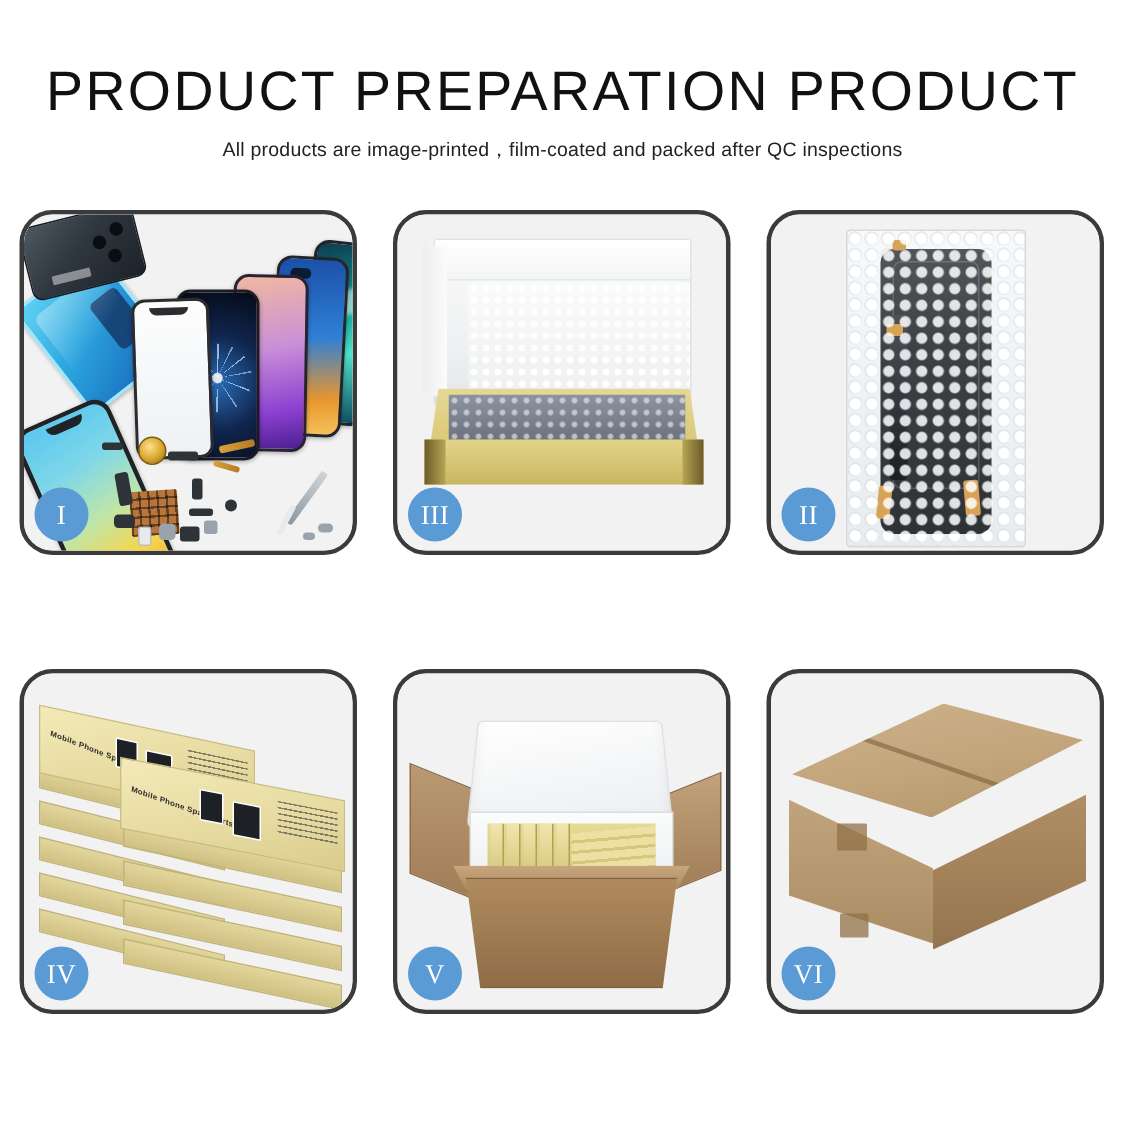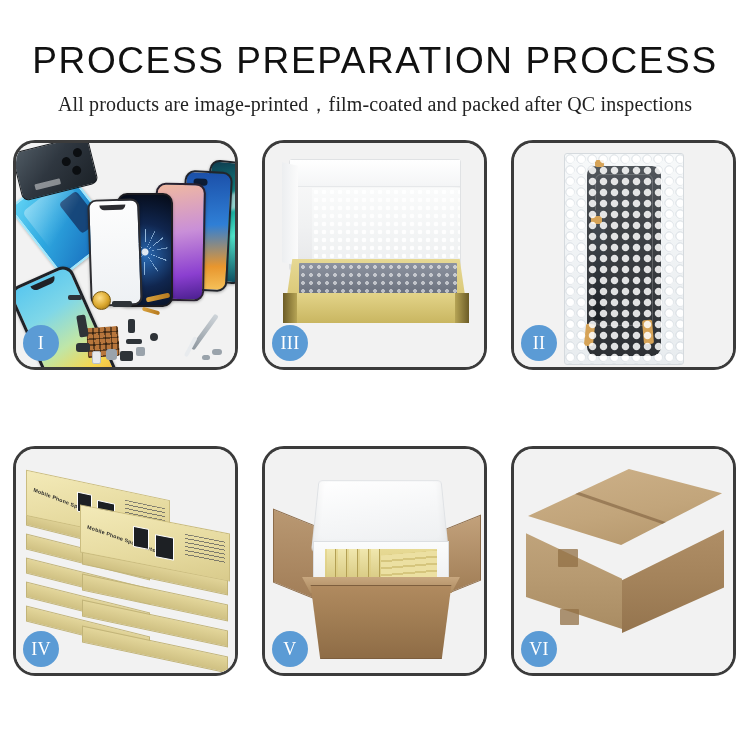--- a/index.html
+++ b/index.html
@@ -22,25 +22,25 @@
     font-size: 37px;
     letter-spacing: 1.6px;
     font-weight: 400;
     color: #111111;
     margin-top: 42px;
     line-height: 1.05;
     font-family: "Liberation Sans", sans-serif;
   }
   .subtitle {
     text-align: center;
-    font-size: 20px;
+    font-size: 13px;
     color: #222222;
     margin-top: 10px;
     letter-spacing: 0.15px;
-    font-family: Liberation Serif, serif;
+    font-family: Liberation Sans, sans-serif;
   }
 
   
   .grid {
     position: absolute;
     left: 13px; top: 140px;
     width: 724px; height: 536px;
     display: grid;
     grid-template-columns: repeat(3, 225px);
     grid-template-rows: repeat(2, 230px);
@@ -407,21 +407,21 @@
   .vi-tape{
     position:absolute; background: rgba(146,112,70,.75); border-radius:1px;
   }
 </style>
 </head>
 <body>
 
 <div id="page">
 
   <div class="header">
-    <div class="title">PROCESS PREPARATION PROCESS</div>
+    <div class="title">PRODUCT PREPARATION PRODUCT</div>
     <div class="subtitle">All products are image-printed，film-coated and packed after QC inspections</div>
   </div>
 
   <div class="grid">
 
     <div class="panel">
       <div class="panel-inner">
         <div class="scene">
           <div class="ph ph-blue"></div>
           <div class="ph ph-teal">

